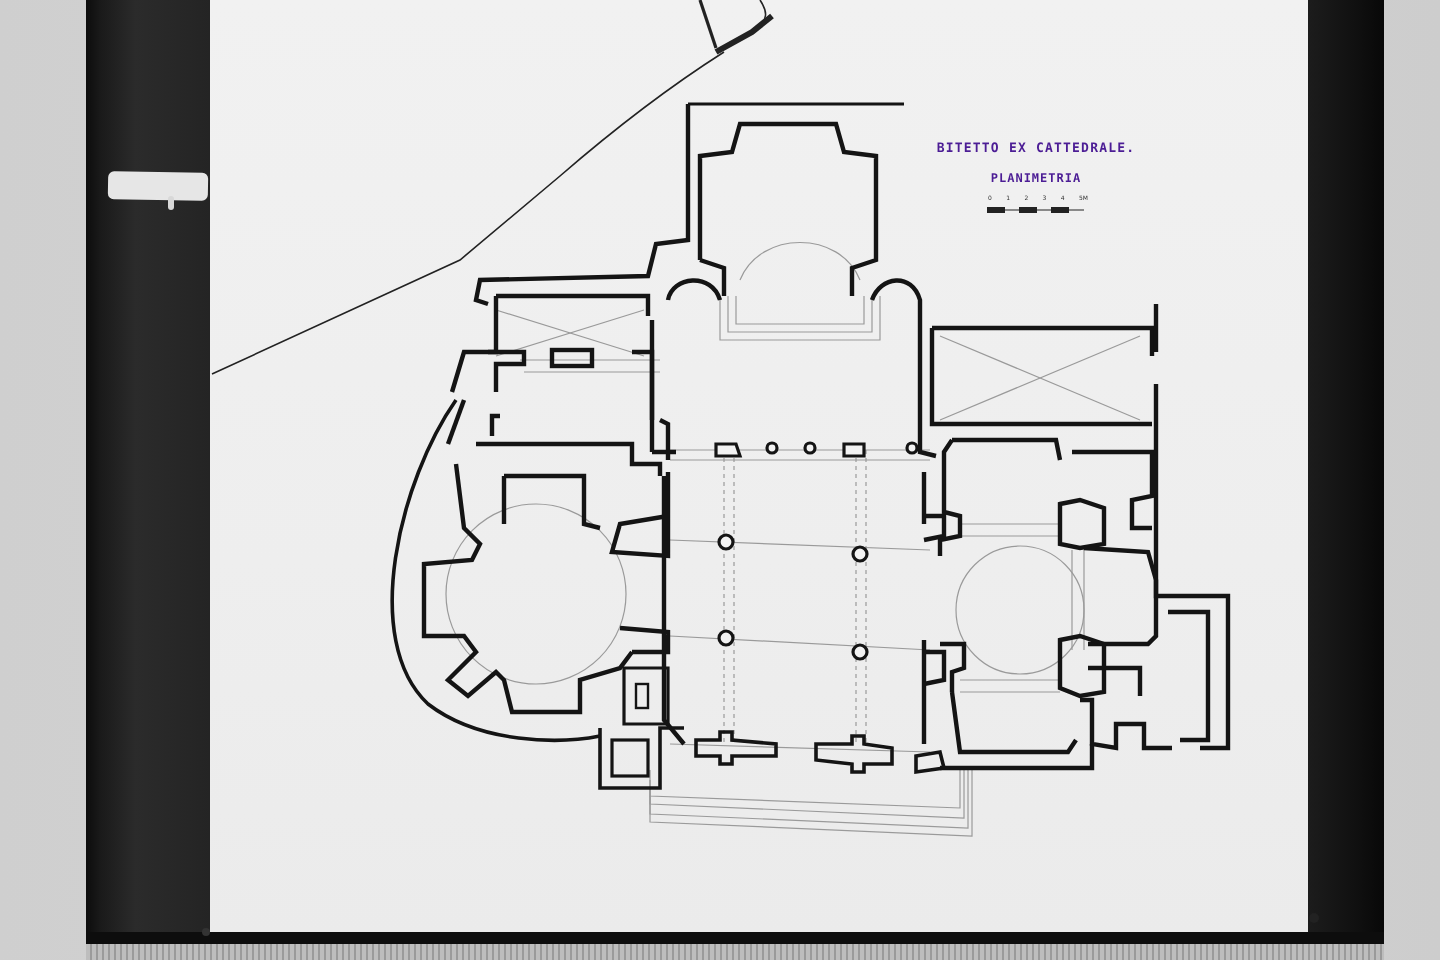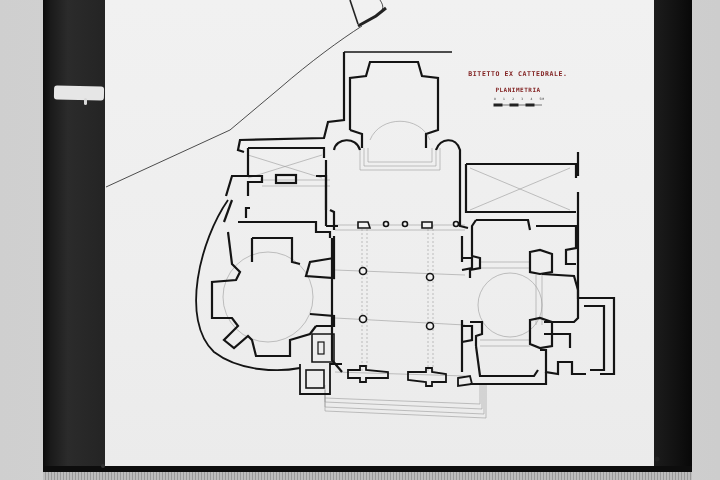--- a/index.html
+++ b/index.html
@@ -16,21 +16,21 @@
       background: linear-gradient(90deg, #1c1c1c 0%, #111 60%, #080808 100%); }
     .frame-bottom { position: absolute; left: 43px; top: 466px; width: 649px; height: 6px; background: #0d0d0d; }
     .film-strip { position: absolute; left: 43px; top: 472px; width: 649px; height: 8px;
       background: repeating-linear-gradient(90deg, #bdbdbd 0 2px, #9a9a9a 2px 3px); }
     .tape { position: absolute; left: 54px; top: 86px; width: 50px; height: 14px;
       background: #e6e6e6; border-radius: 3px; transform: rotate(1deg); }
     .tape-drip { position: absolute; left: 84px; top: 98px; width: 3px; height: 7px; background: #d8d8d8; border-radius: 2px; }
     .sheet { position: absolute; left: 105px; top: 0; width: 550px; height: 468px;
       background: linear-gradient(180deg, #f1f1f1 0%, #eeeeee 60%, #ebebeb 100%); }
     .plan-svg { position: absolute; left: 0; top: 0; }
-    .title-block { position: absolute; left: 468px; top: 70px; width: 100px; text-align: center; color: #7f1d1d; }
+    .title-block { position: absolute; left: 468px; top: 70px; width: 100px; text-align: center; color: #4c1d95; }
     .title-main { font-family: "DejaVu Sans Mono", monospace; font-size: 6.5px; letter-spacing: 0.6px; font-weight: bold; display: block; }
     .title-sub { font-family: "DejaVu Sans Mono", monospace; font-size: 6px; letter-spacing: 0.5px; font-weight: bold; display: block; margin-top: 8px; }
     .scale-labels { position: absolute; left: 494px; top: 97px; width: 50px; font-size: 3px; color: #333;
       display: flex; justify-content: space-between; font-family: "DejaVu Sans", sans-serif; }
   </style>
 </head>
 <body>
 
 <div class="outer-bg"></div>
 <div class="sheet"></div>

